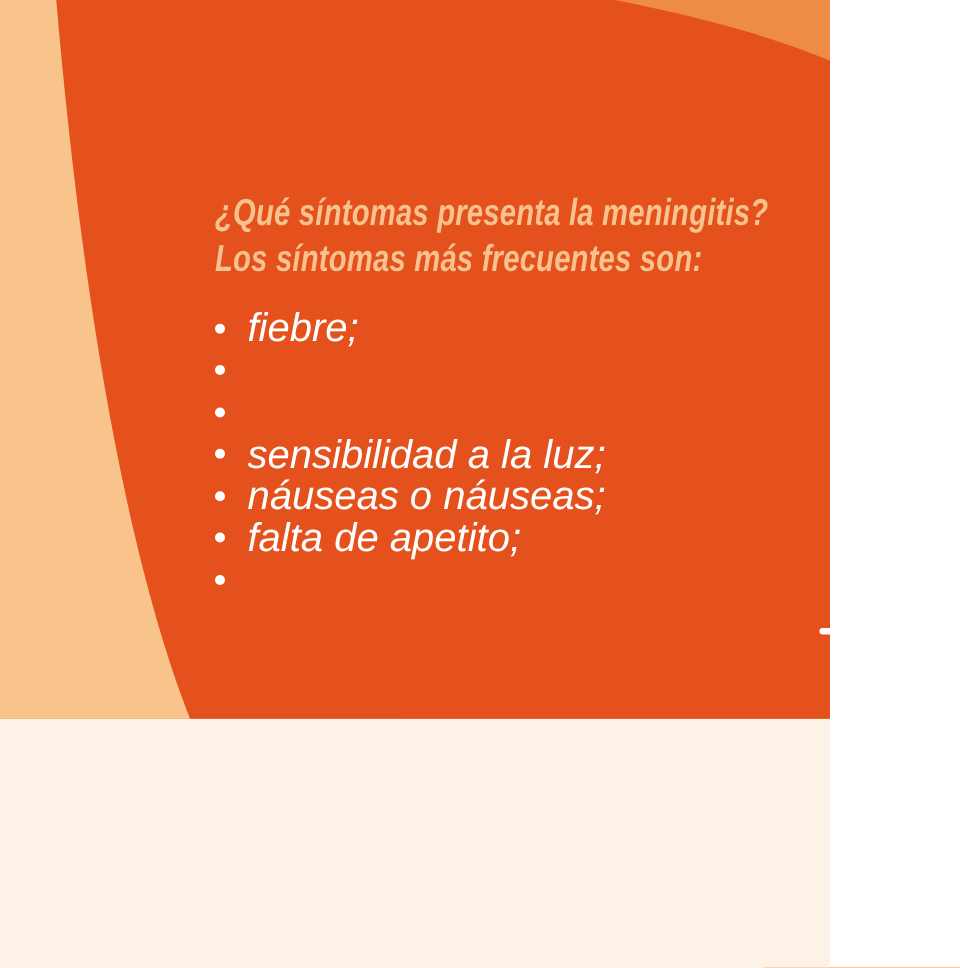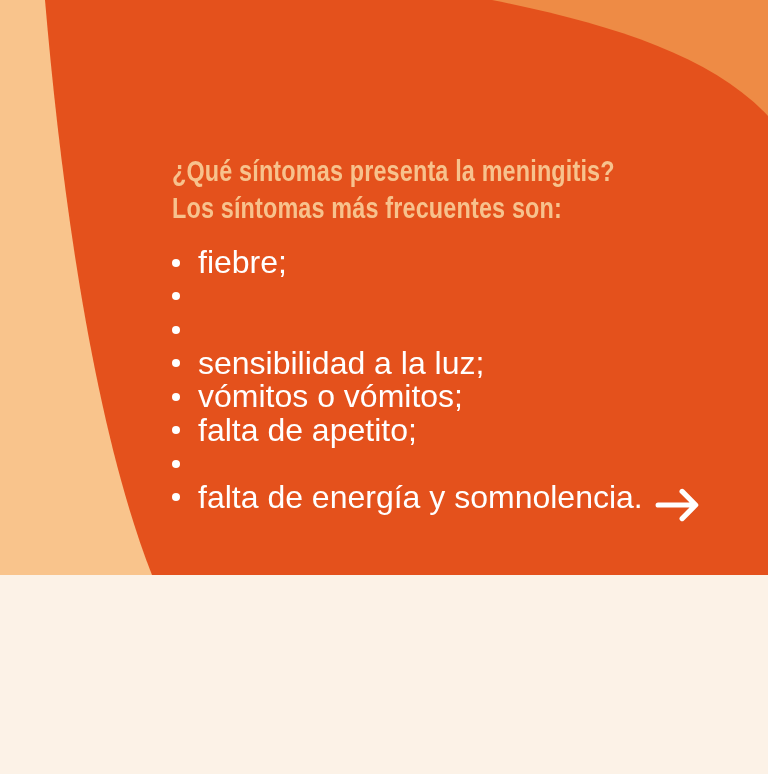--- a/index.html
+++ b/index.html
@@ -1,22 +1,23 @@
 <!DOCTYPE html>
 <html style="--card-bg: #e4511c; --corner-orange: #ee8b45; --peach: #f9c48c; --cream: #fcf2e7; --title-text: #f7c28d; --body-text: #ffffff; --logo-main: #2a7ca3; --logo-accent: #56aacb; --tagline-text: #7c7c7c;"><head>
 <meta charset="utf-8">
 <style>
   html,body { margin:0; padding:0; }
   body { font-family: "Liberation Sans", sans-serif; }
   .canvas {
     position: relative;
-    width: 768px;
+    width: 664px;
     height: 774px;
     overflow: hidden;
     background: var(--cream);
+    font-style: italic;
   }
   .bg { position:absolute; left:0; top:0; display:block; }
   .bg .cream-rect  { fill: var(--cream); }
   .bg .corner-rect { fill: var(--corner-orange); }
   .bg .peach-rect  { fill: var(--peach); }
   .bg .card-path   { fill: var(--card-bg); }
 
   .title {
     position:absolute; left:172px; top:152px;
     font-size:30px; font-weight:bold; line-height:37px;
@@ -83,32 +84,28 @@
     </li>
       <li class="symptom">
       <span class="dot"></span>
     </li>
       <li class="symptom">
       <span class="dot"></span>
       <span>sensibilidad a la luz;</span>
     </li>
       <li class="symptom">
       <span class="dot"></span>
-      <span>vómitos o vómitos;</span>
+      <span>náuseas o náuseas;</span>
     </li>
       <li class="symptom">
       <span class="dot"></span>
       <span>falta de apetito;</span>
     </li>
       <li class="symptom">
       <span class="dot"></span>
-    </li>
-      <li class="symptom">
-      <span class="dot"></span>
-      <span>falta de energía y somnolencia.</span>
     </li>
     </ul>
 
   <svg class="arrow" viewBox="0 0 48 36">
     <path d="M4 18 L37 18 M27 5 L40 18 L27 31"></path>
   </svg>
 
   <div class="footer">
     
     

